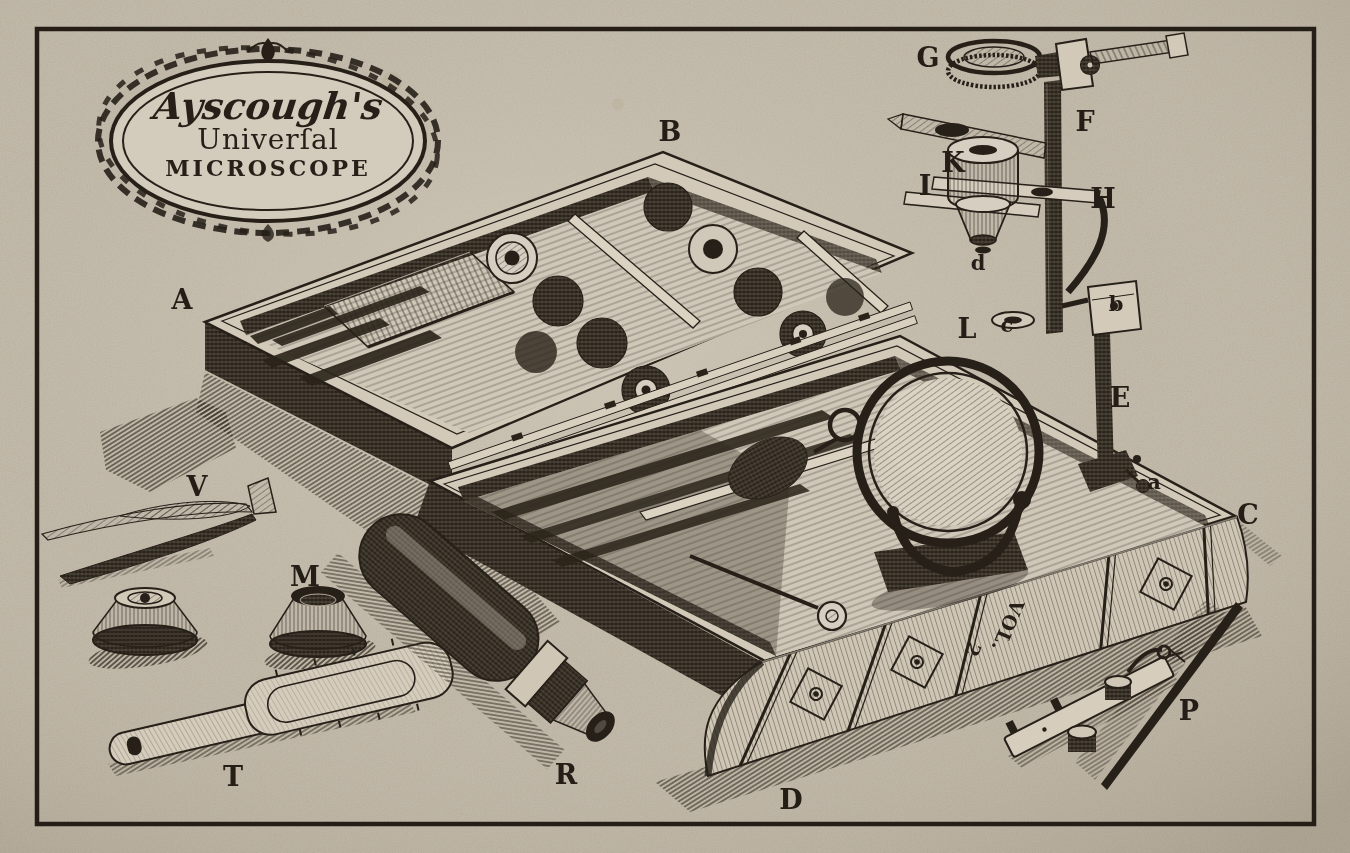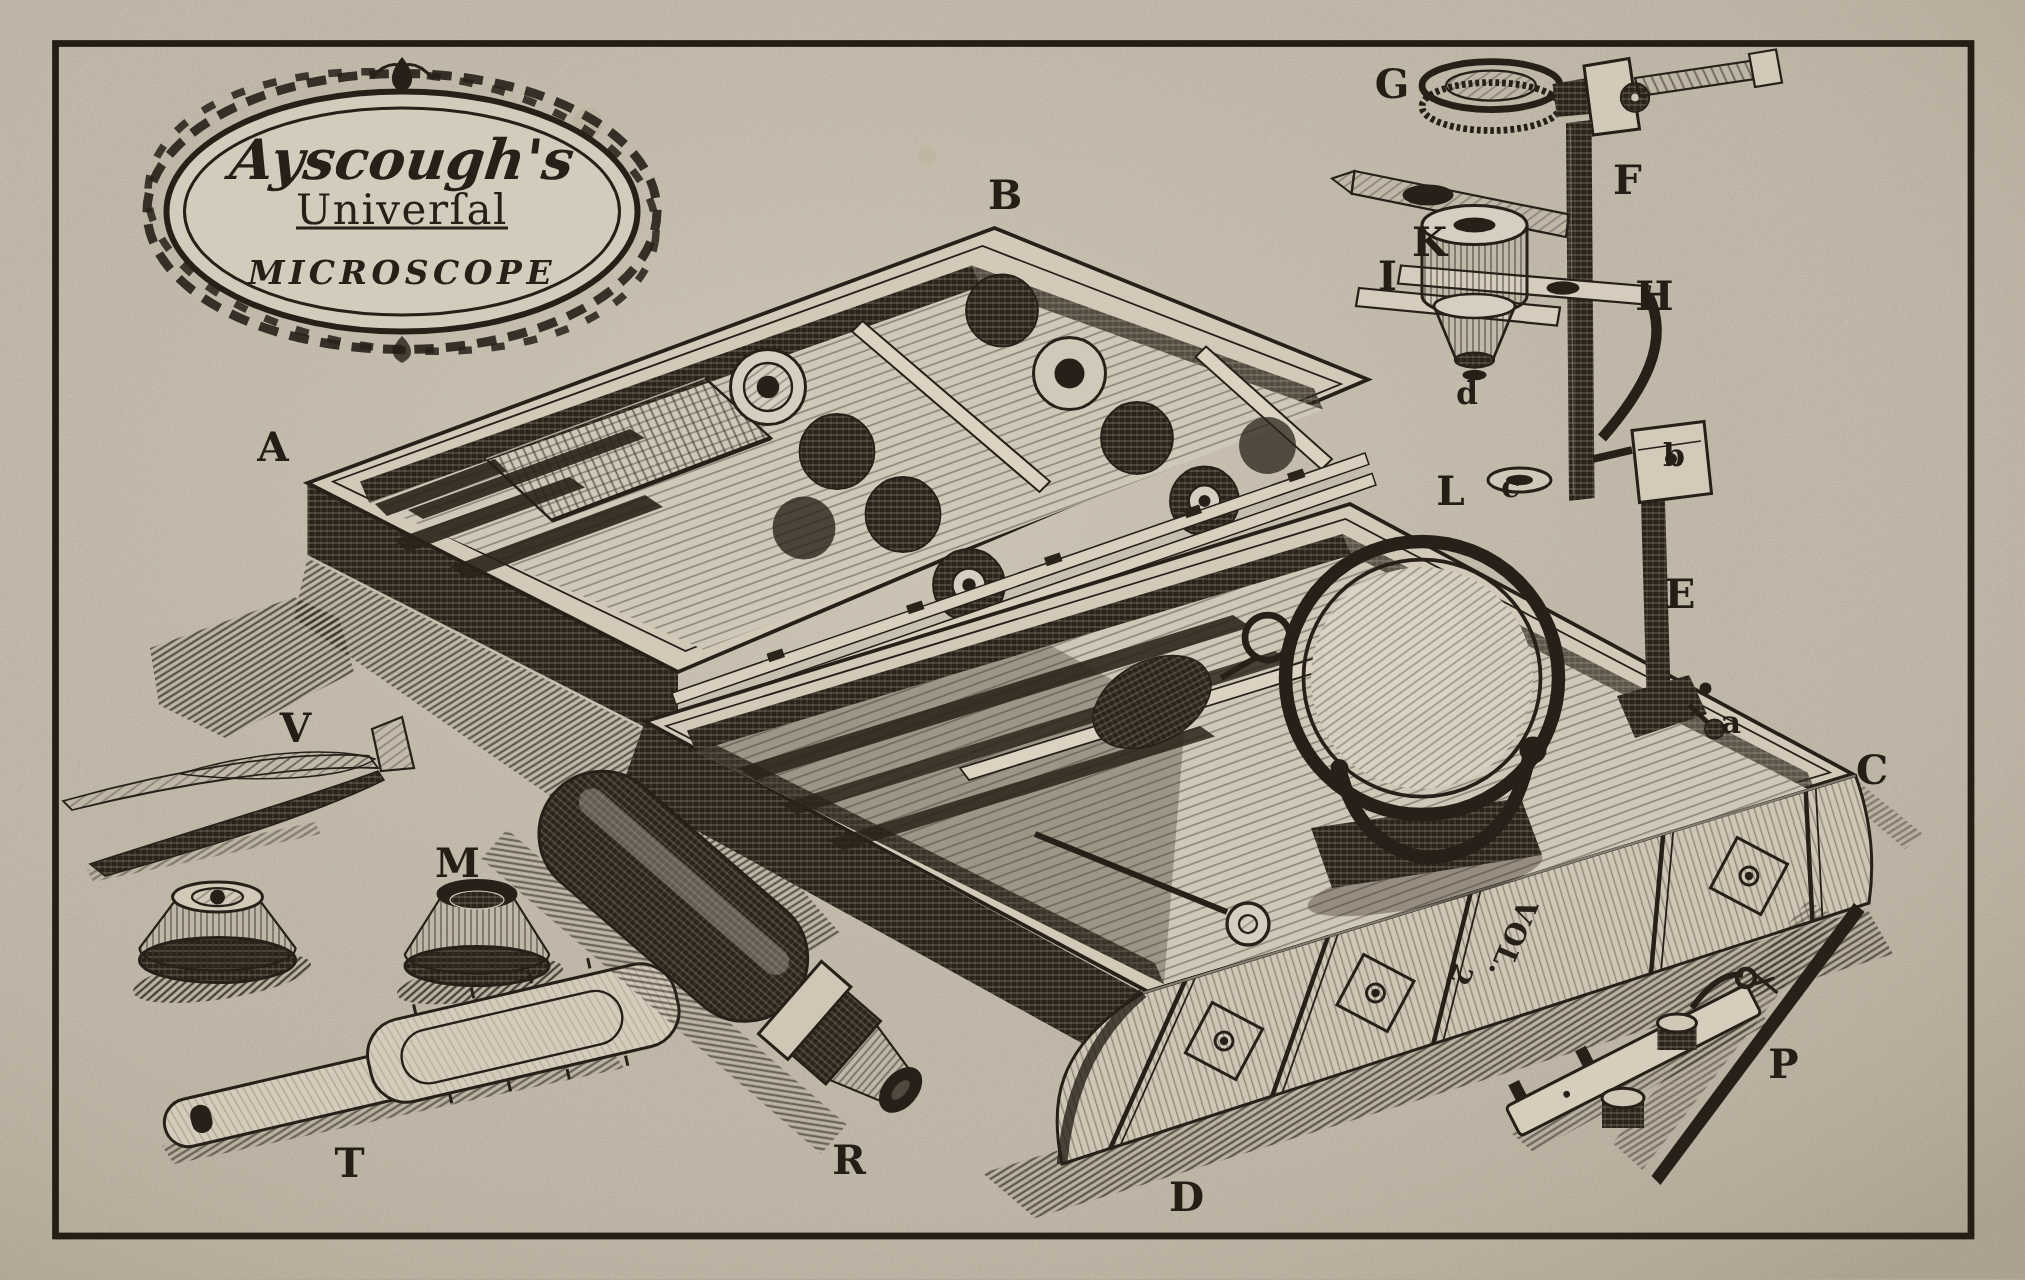--- a/index.html
+++ b/index.html
@@ -1,22 +1,22 @@
 <!DOCTYPE html>
 <html><head>
 <meta charset="utf-8">
 <style>
   html,body{margin:0;padding:0;background:#9f9686;}
   #plate{position:relative;width:1350px;height:853px;overflow:hidden;
          font-family:"DejaVu Serif",serif;color:#262019;background:#cdc5b6;}
   #plate svg{position:absolute;left:0;top:0;}
   .cartouche{position:absolute;left:100px;top:88px;width:336px;text-align:center;line-height:1.02;}
   .c1{font-style:italic;font-weight:700;font-size:37px;transform:skewX(-7deg);}
-  .c2{font-size:28px;letter-spacing:1px;text-decoration:underline;}
-  .c3{font-style:italic;font-weight:700;font-size:22px;letter-spacing:3px;margin-top:17px;}
+  .c2{font-size:28px;letter-spacing:1px;}
+  .c3{font-weight:700;font-size:22px;letter-spacing:3px;margin-top:3px;}
   .spine-vol,.spine-num{position:absolute;font-weight:700;font-size:19px;letter-spacing:1px;}
   .spine-vol{left:1008px;top:626px;transform:translate(-50%,-50%) rotate(113deg);}
   .spine-num{left:973px;top:650px;transform:translate(-50%,-50%) rotate(113deg);}
   .plateLabel{position:absolute;transform:translate(-50%,-50%);
               font-size:27px;font-weight:700;color:#241e17;}
   .plateLabel.lc{font-size:21px;}
 </style>
 </head>
 <body>
 

